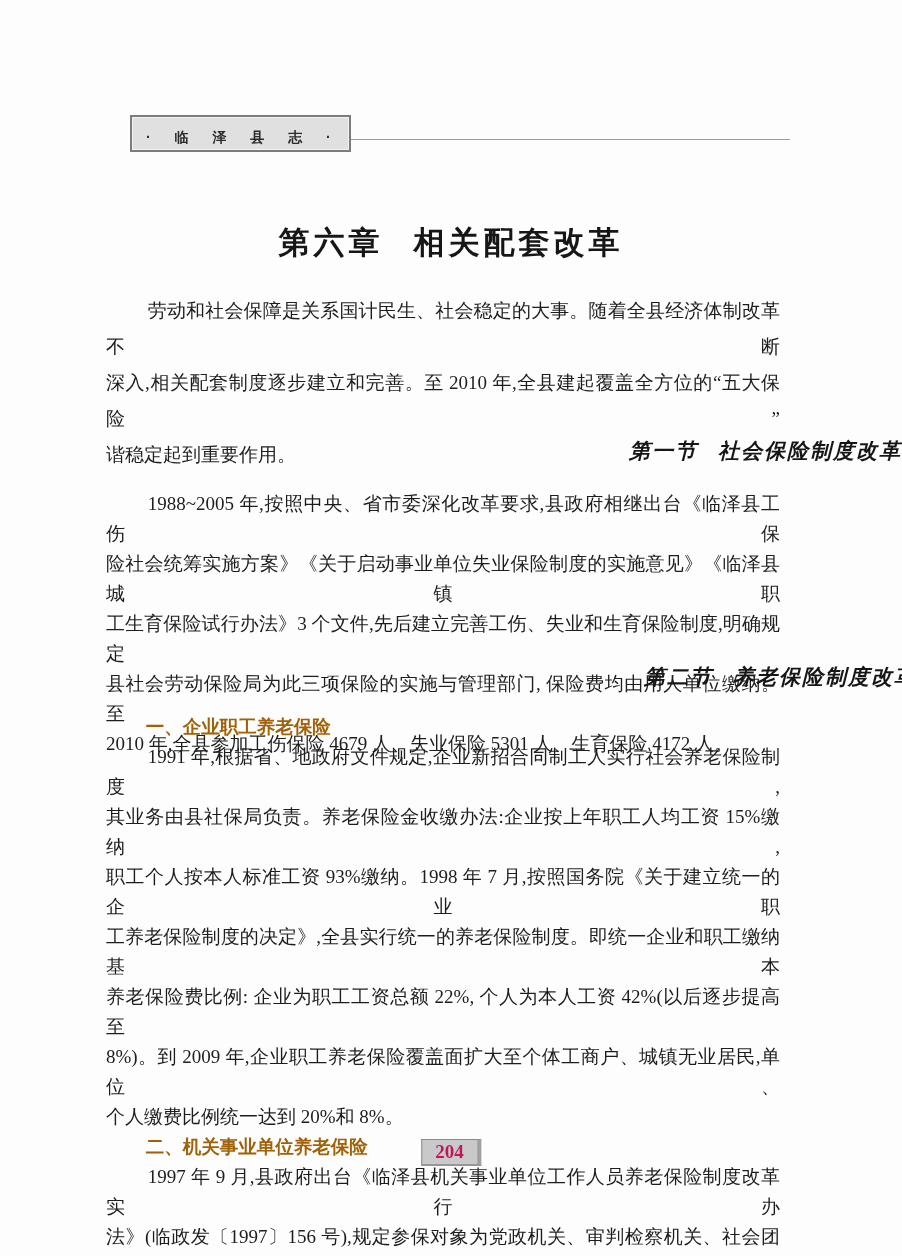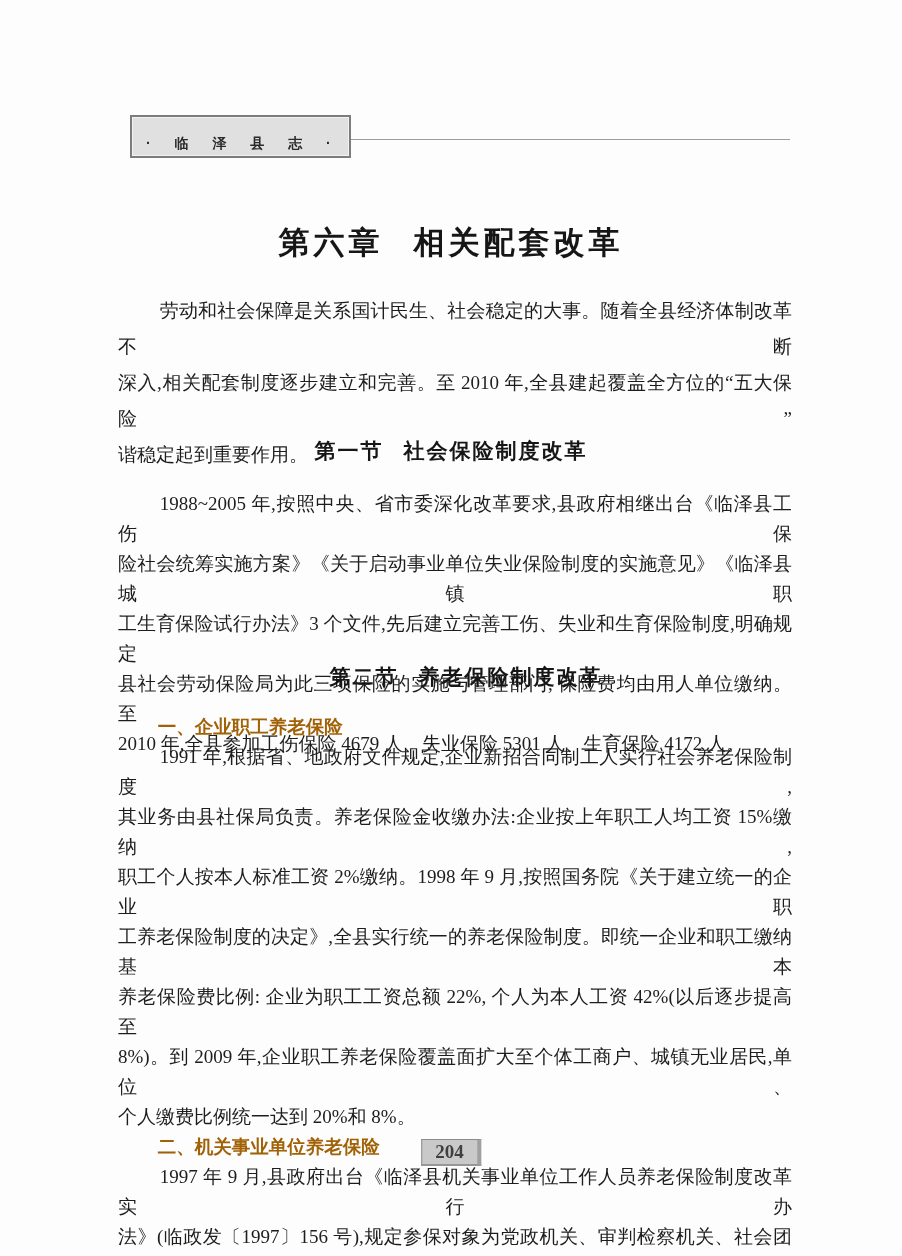--- a/index.html
+++ b/index.html
@@ -5,21 +5,21 @@
   html,body { margin:0; padding:0; background:#ffffff; }
   .page {
     position:relative; width:902px; height:1256px;
     background:#fdfdfd; overflow:hidden;
     font-family:"Liberation Serif","DejaVu Serif",serif;
     color:#1d1d1d;
   }
   
   .header-box {
     position:absolute; left:130px; top:115px; height:22px;
-    padding:16px 8px 1px 14px;
+    padding:10px 8px 1px 14px;
     background:#e0e0e0;
     border:2px solid #7c7c7c;
     box-shadow:inset 0 0 0 1px #f2f2f2;
     display:flex; align-items:center;
     font-family:"Liberation Sans","DejaVu Sans",sans-serif;
     font-size:14px; font-weight:bold; letter-spacing:10px; color:#2a2a2a;
     z-index:2; white-space:nowrap;
   }
   .header-rule {
     position:absolute; left:132px; top:139px; width:658px; height:1px;
@@ -27,46 +27,46 @@
   }
   
   .chapter-title {
     position:absolute; top:222px; left:0; width:902px; text-align:center;
     font-family:"Liberation Sans","DejaVu Sans",sans-serif;
     font-weight:bold; font-size:31px; letter-spacing:4px; color:#161616;
   }
   .chapter-title .num { margin-right:30px; }
   
   .section-head {
-    position:absolute; left:0; width:902px; text-align:center;
+    position:absolute; left:0; width:902px; text-align:right;
     font-family:"Liberation Sans","DejaVu Sans",sans-serif;
-    font-weight:bold; font-size:21px; letter-spacing:2px; color:#161616;
+    font-weight:bold; font-size:21px; letter-spacing:2px; color:#161616;font-style:italic;
   }
   .section-head .num { margin-right:20px; }
   #s1-head { top:437px; }
   #s2-head { top:663px;margin-left:15px; }
   
-  .textblock { position:absolute; left:118px; width:674px; font-size:19px; }
+  .textblock { position:absolute; left:106px; width:674px; font-size:19px; }
   #intro { top:293px; line-height:36px; }
   #p-s1  { top:489px; line-height:30px; }
   #lower { top:712px; line-height:30px; }
   .line { text-align:justify; text-align-last:justify; }
   .line.first { text-indent:2.2em; }
   .line.short { text-align-last:left; }
   .sub-heading {
     font-family:"Liberation Sans","DejaVu Sans",sans-serif;
     font-weight:bold; font-size:18.5px; text-indent:2.15em; color:#a16207;
   }
   
   .page-num {
     position:absolute; top:1139px; left:50%; transform:translateX(-50%);
     background:#c9c9c9;
     border:1px solid #8a8a8a; border-right:4px solid #a0a0a0; border-bottom:2px solid #979797;
     padding:1px 13px;
-    font-weight:bold; font-size:19px; color:#404040;
+    font-weight:bold; font-size:19px; color:#be185d;
   }
 </style>
 </head>
 <body>
 
 <div class="page">
 
   <div class="header-box">
     <span>· 临 泽 县 志 ·</span>
   </div>
@@ -95,21 +95,21 @@
   </div>
 
   <div class="section-head" id="s2-head">
     <span class="num">第二节</span><span>养老保险制度改革</span>
   </div>
 
   <div class="textblock" id="lower">
     <div class="sub-heading">一、企业职工养老保险</div>
     <div class="line first">1991 年,根据省、地政府文件规定,企业新招合同制工人实行社会养老保险制度,</div>
     <div class="line">其业务由县社保局负责。养老保险金收缴办法:企业按上年职工人均工资 15%缴纳,</div>
-    <div class="line">职工个人按本人标准工资 2%缴纳。1998 年 9 月,按照国务院《关于建立统一的企业职</div>
+    <div class="line">职工个人按本人标准工资 93%缴纳。1998 年 7 月,按照国务院《关于建立统一的企业职</div>
     <div class="line">工养老保险制度的决定》,全县实行统一的养老保险制度。即统一企业和职工缴纳基本</div>
     <div class="line">养老保险费比例: 企业为职工工资总额 22%, 个人为本人工资 42%(以后逐步提高至</div>
     <div class="line">8%)。到 2009 年,企业职工养老保险覆盖面扩大至个体工商户、城镇无业居民,单位、</div>
     <div class="line short">个人缴费比例统一达到 20%和 8%。</div>
     <div class="sub-heading">二、机关事业单位养老保险</div>
     <div class="line first">1997 年 9 月,县政府出台《临泽县机关事业单位工作人员养老保险制度改革实行办</div>
     <div class="line">法》(临政发〔1997〕156 号),规定参保对象为党政机关、审判检察机关、社会团体等单位工</div>
     <div class="line">作人员,参照公务员管理单位的工勤人员,各类事业单位管理人员、专业技术人员及工勤</div>
 
   </div>

